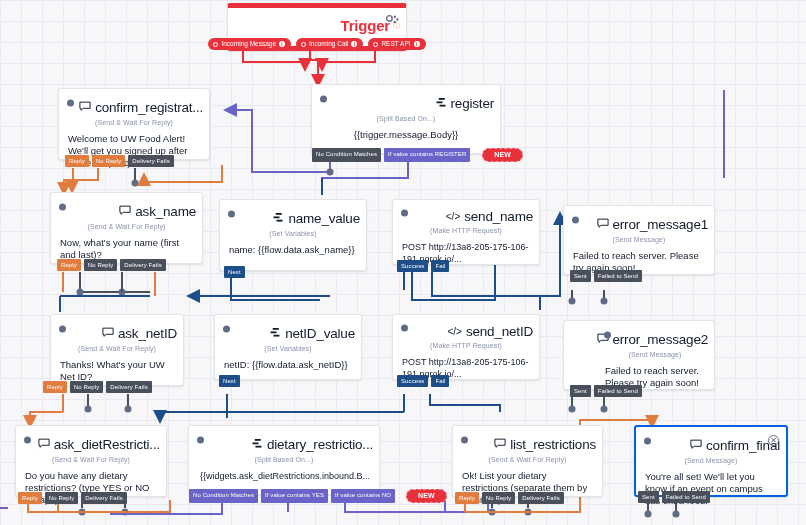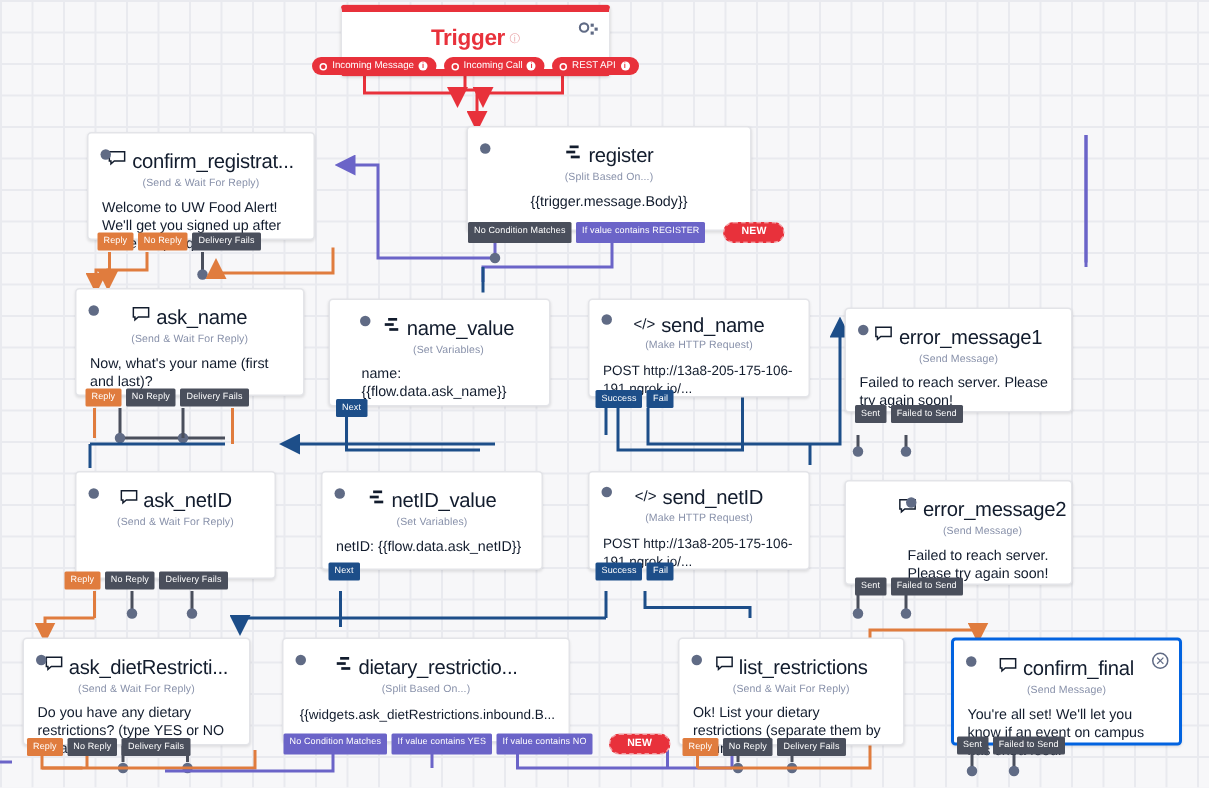--- a/index.html
+++ b/index.html
@@ -31,21 +31,21 @@
   }
   .node.trigger {
     border: 1px solid #e3e4e8;
     border-top: 5px solid #e8313b;
     border-bottom: 5px solid #e8313b;
     background:#fff;
   }
   .node.selected { border: 2px solid #0263e0; }
 
   .node-title {
-    display:flex; align-items:center; justify-content:center;
+    display:flex; align-items:center; justify-content:flex-end;
     position: relative;
     padding: 9px 6px 1px 6px;
   }
   .node-title .ttext {
     font-size: 13.5px;
     color: #121c2d;
     letter-spacing: -0.2px;
     white-space: nowrap;
   }
   .trigger .node-title .ttext {
@@ -314,21 +314,21 @@
     </div>
     <div class="node-sub">(Send &amp; Wait For Reply)</div>
     <div class="node-body">Now, what's your name (first and last)?</div>
     <div class="chips">
       <span class="chip orange">Reply</span>
       <span class="chip gray">No Reply</span>
       <span class="chip gray">Delivery Fails</span>
     </div>
   </div>
 
-  <div class="node" style="left:219px; top:199px; width:148px; height:72px;padding-left:12px;">
+  <div class="node" style="left:219px; top:199px; width:148px; height:72px;">
     <div class="node-title">
       <span class="dot-left"></span>
       <span class="node-icon">
         <svg viewBox="0 0 16 14" width="12" height="11" fill="#121c2d">
           <rect x="5" y="1" width="8" height="2.4"></rect>
             <rect x="2" y="5.6" width="8" height="2.4"></rect>
             <rect x="6" y="10" width="8" height="2.4"></rect>
         </svg>
       </span>
       <span class="ttext">name_value</span>
@@ -376,20 +376,21 @@
     <div class="node-title">
       <span class="dot-left"></span>
       <span class="node-icon">
         <svg viewBox="0 0 16 14" width="12" height="11" fill="none" stroke="#121c2d" stroke-width="1.3">
           <path d="M1.2 1.2h13.6v8.2H5.6L2.6 12V9.4H1.2z"></path>
         </svg>
       </span>
       <span class="ttext">ask_netID</span>
     </div>
     <div class="node-sub">(Send &amp; Wait For Reply)</div>
+    <div class="node-body">Thanks! What's your UW Net ID?</div>
     <div class="chips" style="left:-8px;">
       <span class="chip orange">Reply</span>
       <span class="chip gray">No Reply</span>
       <span class="chip gray">Delivery Fails</span>
     </div>
   </div>
 
   <div class="node" style="left:214px; top:314px; width:148px; height:66px;">
     <div class="node-title">
       <span class="dot-left"></span>

